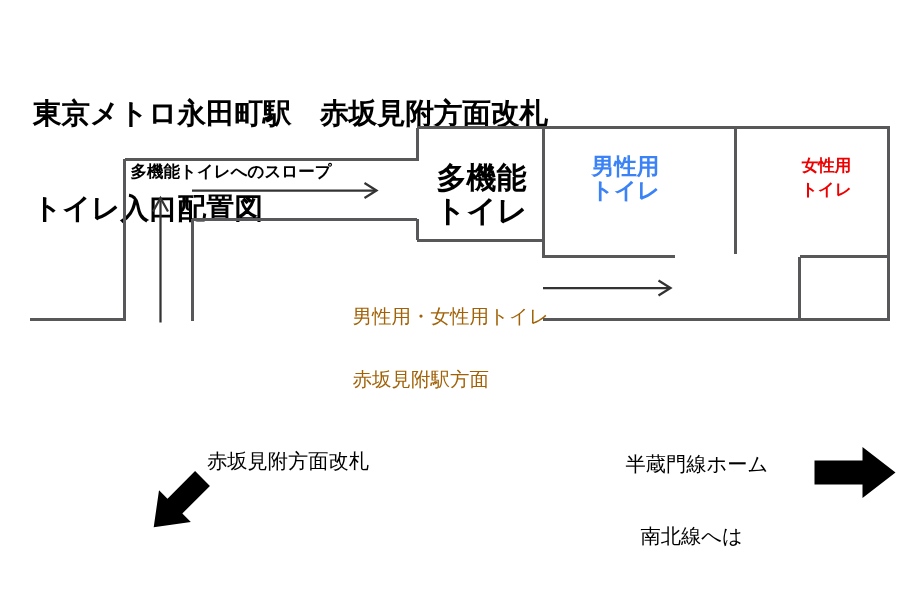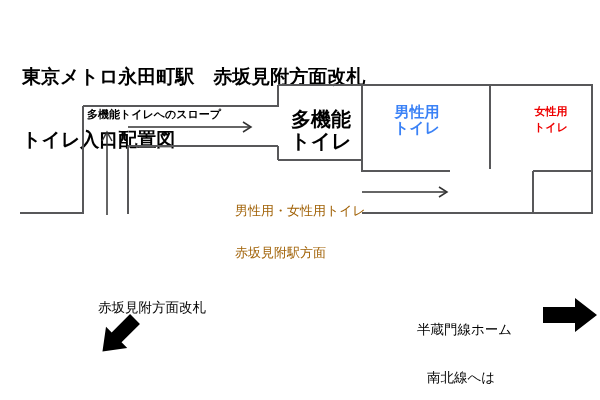--- a/index.html
+++ b/index.html
@@ -12,23 +12,23 @@
   .wall{stroke:#58585a;stroke-width:2;shape-rendering:crispEdges;}
   .thin-arrow{stroke:#333333;stroke-width:1.5;fill:none;}
   .big-arrow{fill:#000000;stroke:none;}
   .room-label{position:absolute;font-weight:bold;text-align:center;}
   .room-multi{left:274px;top:109px;width:94px;font-size:20px;line-height:21.5px;color:#000000;}
   .room-mens{left:386px;top:104px;width:62px;font-size:15px;line-height:15.5px;color:#3b82f6;}
   .room-womens{left:508px;top:104px;width:62px;font-size:11px;line-height:15.5px;color:#ee0000;margin-left:12px;}
   .ramp1-label{position:absolute;left:87px;top:107px;font-size:11px;font-weight:bold;white-space:pre;}
   .ramp2-label{position:absolute;left:235px;top:176px;font-size:13px;line-height:14px;color:#a16207;white-space:pre;}
   .gate-label{position:absolute;left:96px;top:269px;font-size:13.5px;line-height:15.5px;white-space:pre;}
-  .gate-label .l1{padding-left:2px;}
+  .gate-label .l1{padding-left:2px;margin-left:40px;}
   .platform-label{position:absolute;left:412px;top:270px;font-size:13.5px;line-height:16px;white-space:pre;}
-  .platform-label .p1{padding-left:5px;margin-top:20px;}
+  .platform-label .p1{padding-left:5px;}
   .platform-label .p2{padding-left:0;}
   .platform-label .pi{padding-left:15px;}
 </style>
 </head>
 <body>
 
 <div class="stage">
 
   <div class="title">
     <div>東京メトロ永田町駅　赤坂見附方面改札</div>

